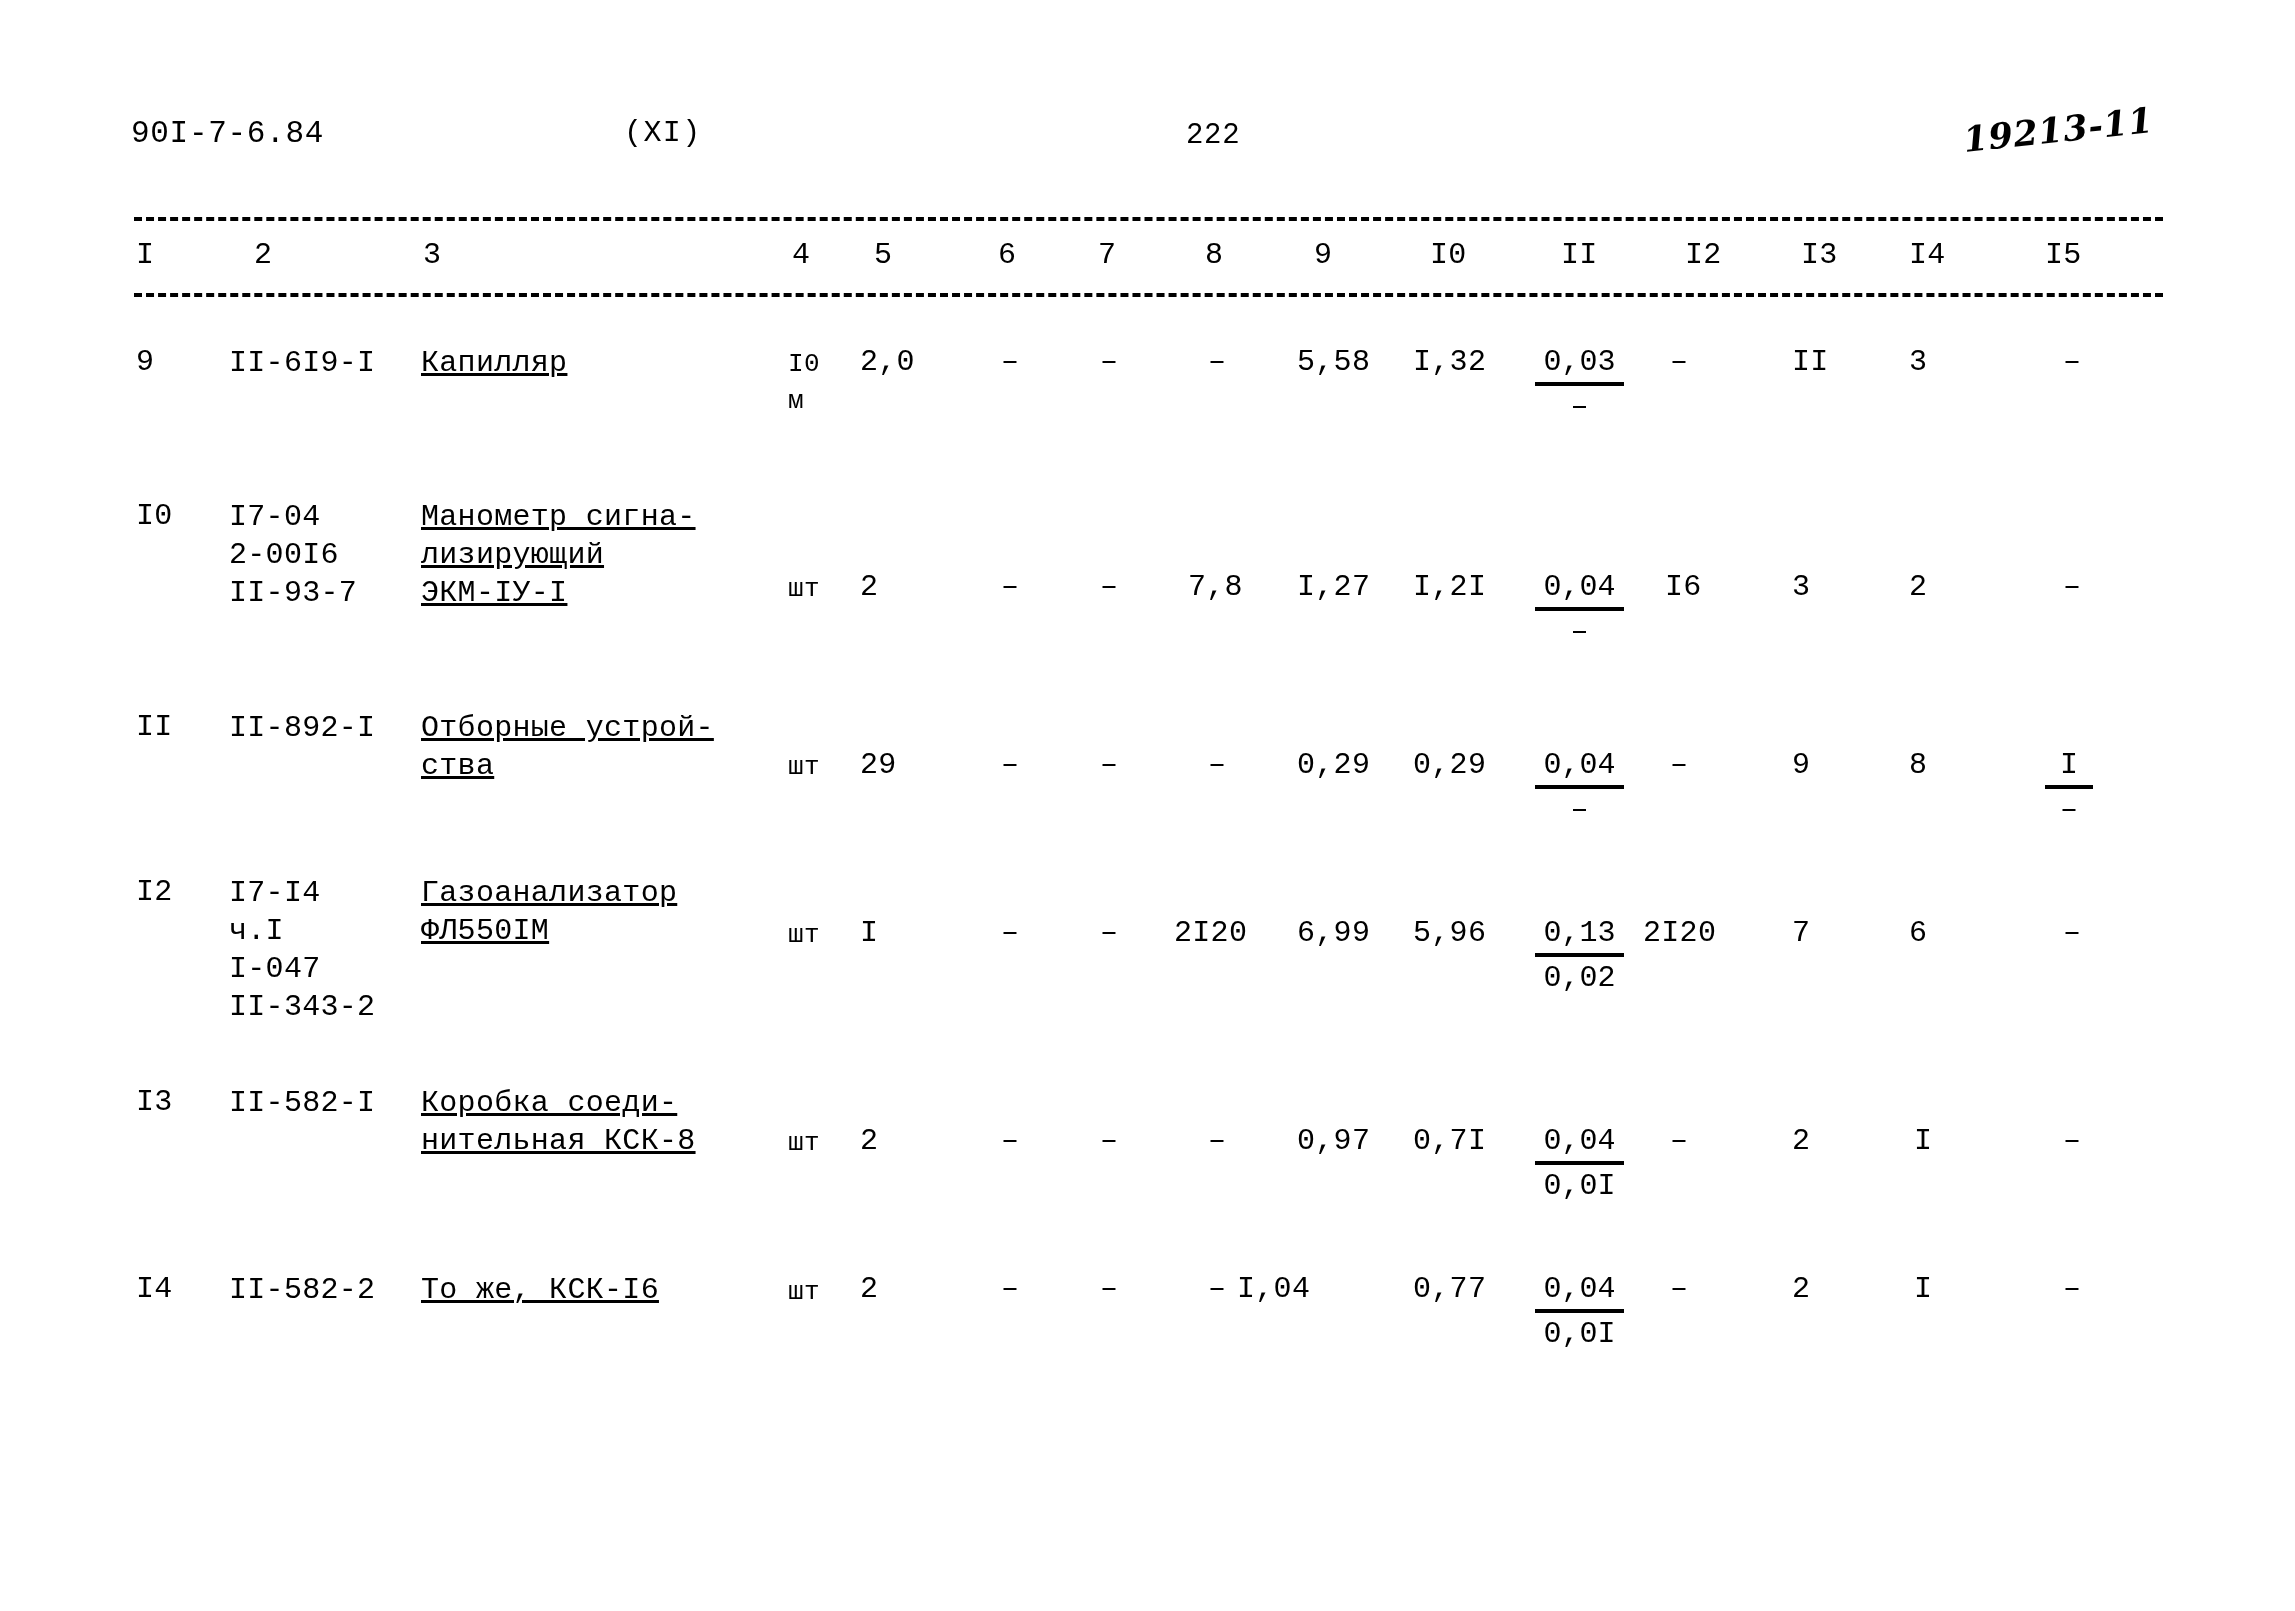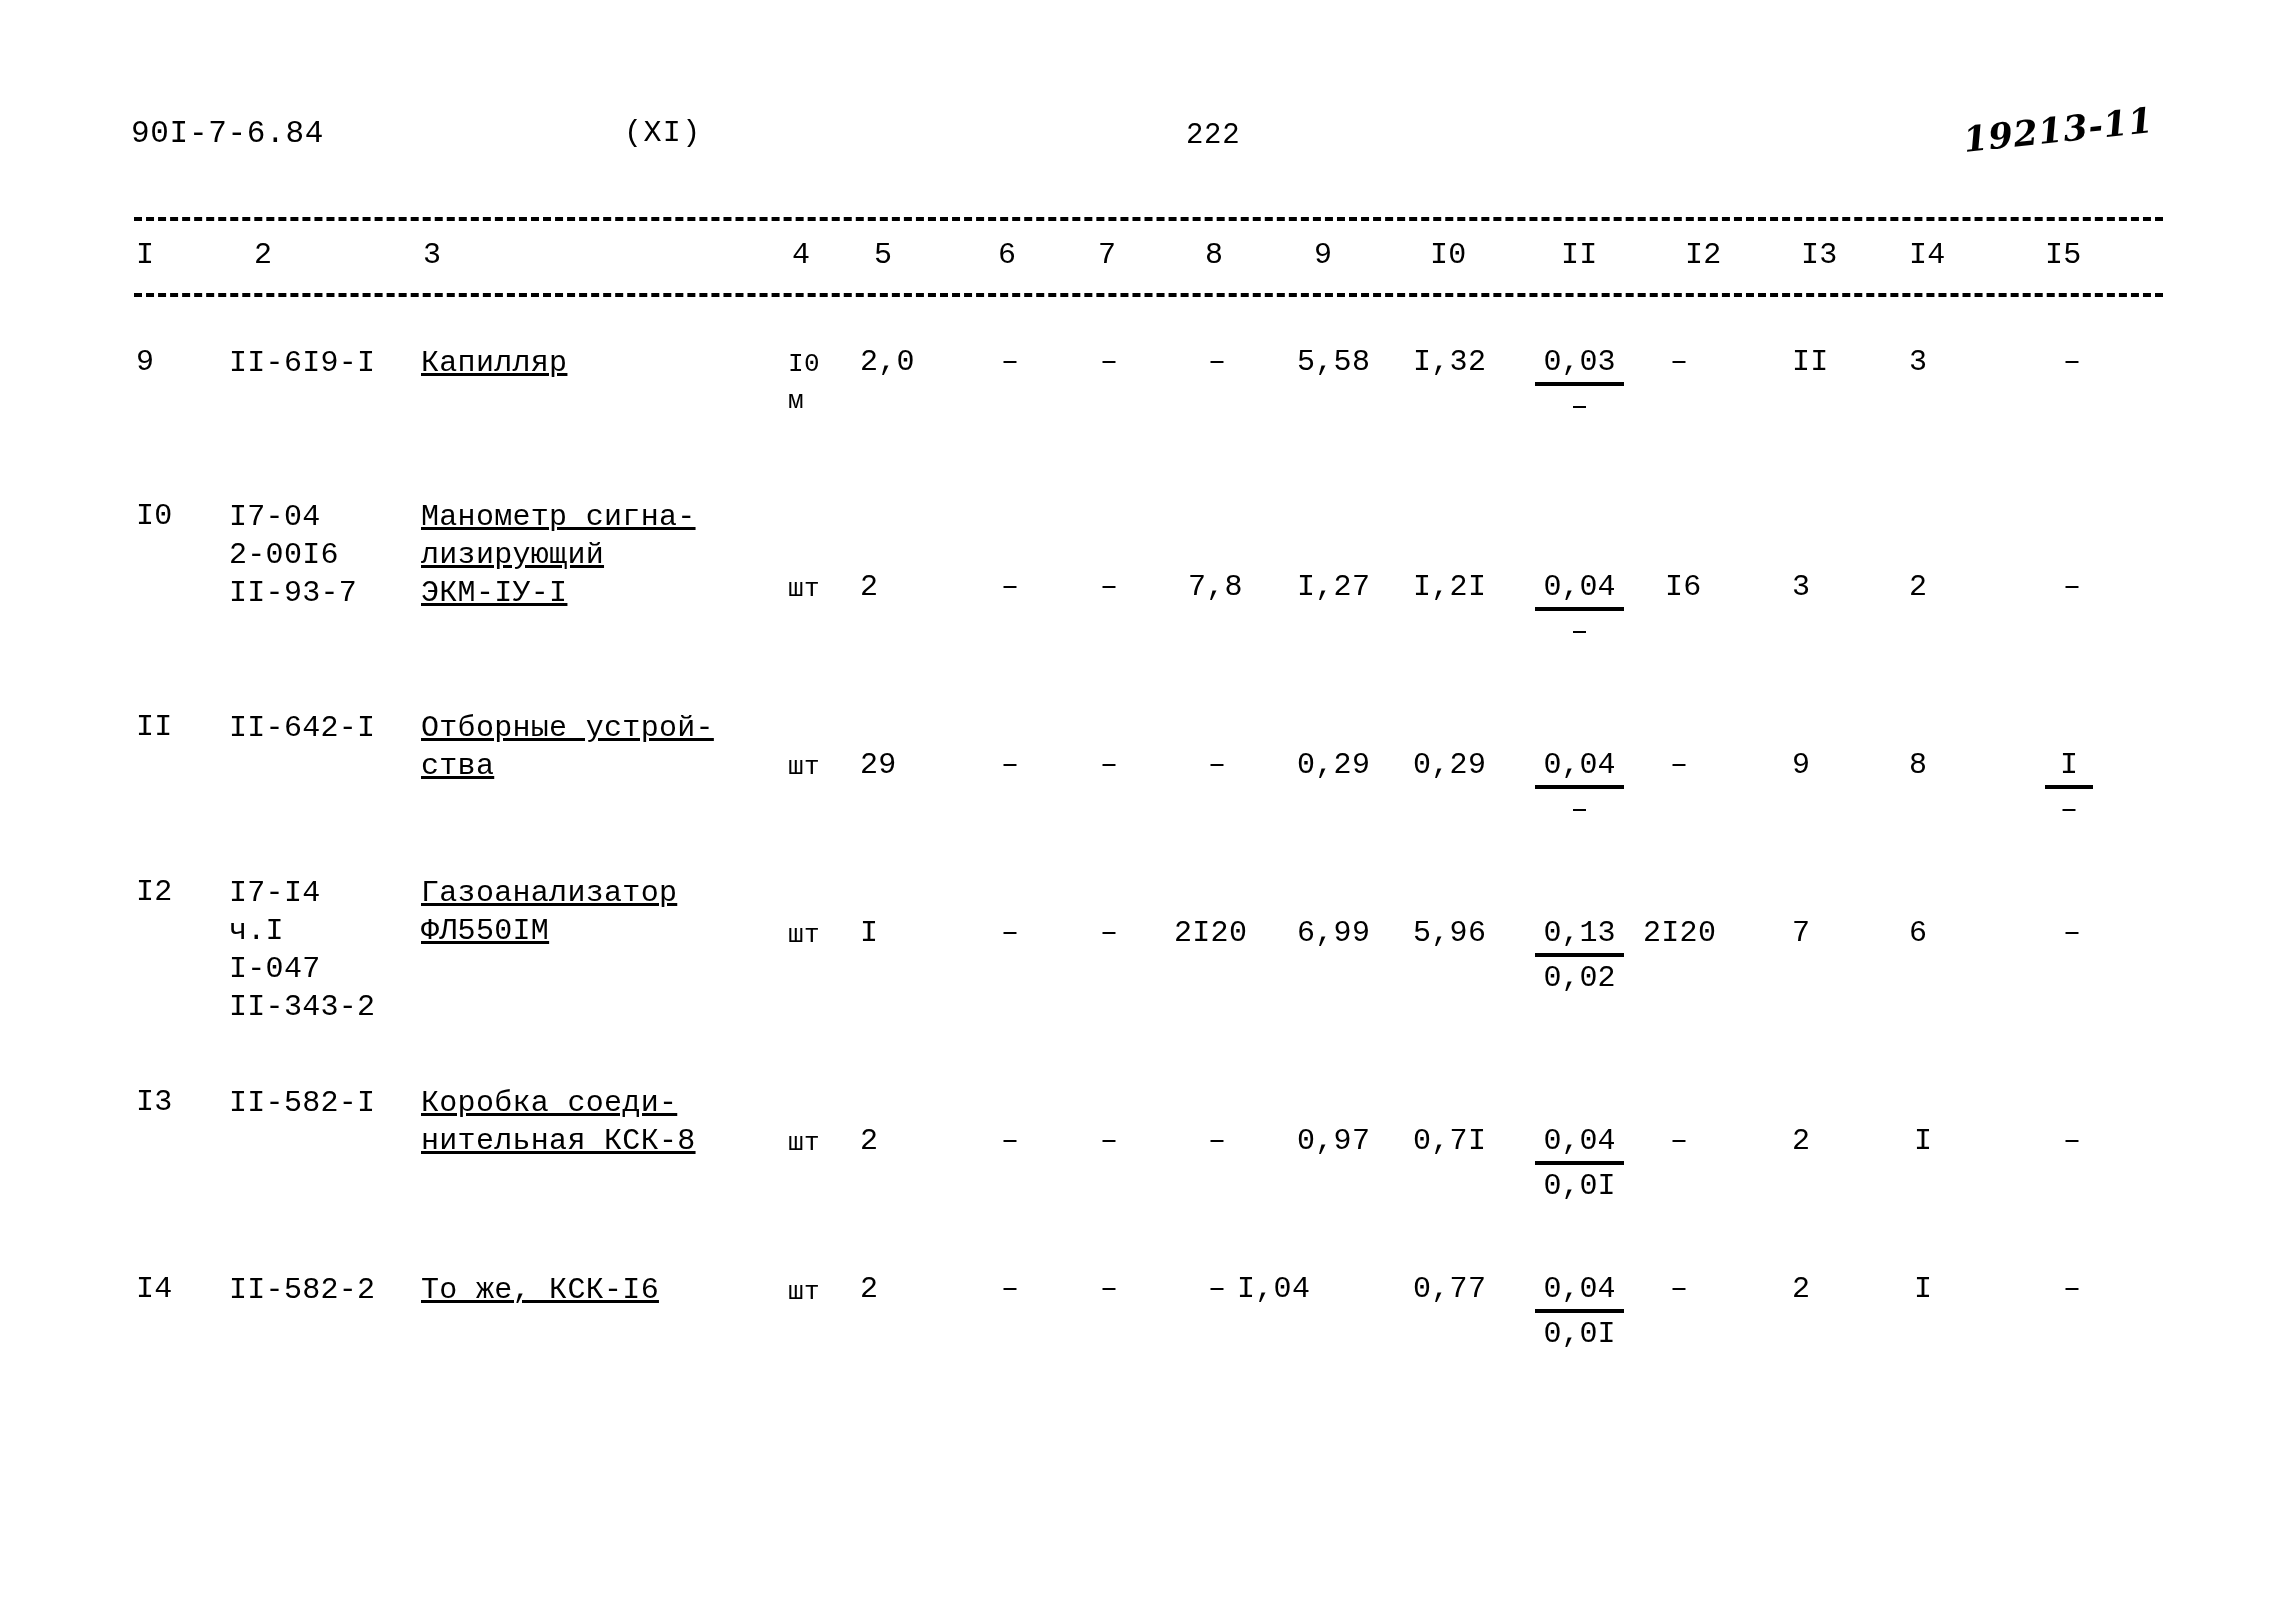--- a/index.html
+++ b/index.html
@@ -193,21 +193,21 @@
     <div class="frac" style="left:1535px; top:569px; width:89px">
       <span class="top">0,04</span>
       <span class="bot">–</span>
     </div>
     <div class="cell num" style="left:1665px; top:569px">I6</div>
     <div class="cell num" style="left:1792px; top:569px">3</div>
     <div class="cell num" style="left:1909px; top:569px">2</div>
     <div class="cell num" style="left:2063px; top:569px">–</div>
 
     <div class="cell row-num" style="left:136px; top:709px">II</div>
-    <div class="cell code-block" style="left:229px; top:709px">II-642-I</div>
+    <div class="cell code-block" style="left:229px; top:709px">II-892-I</div>
     <div class="cell name-block" style="left:421px; top:709px">Отборные устрой-
 ства</div>
     <div class="cell unit" style="left:788px; top:749px">шт</div>
     <div class="cell num" style="left:860px; top:747px">29</div>
     <div class="cell num" style="left:1001px; top:747px">–</div>
     <div class="cell num" style="left:1100px; top:747px">–</div>
     <div class="cell num" style="left:1208px; top:747px">–</div>
     <div class="cell num" style="left:1297px; top:747px">0,29</div>
     <div class="cell num" style="left:1413px; top:747px">0,29</div>
     <div class="frac" style="left:1535px; top:747px; width:89px">

